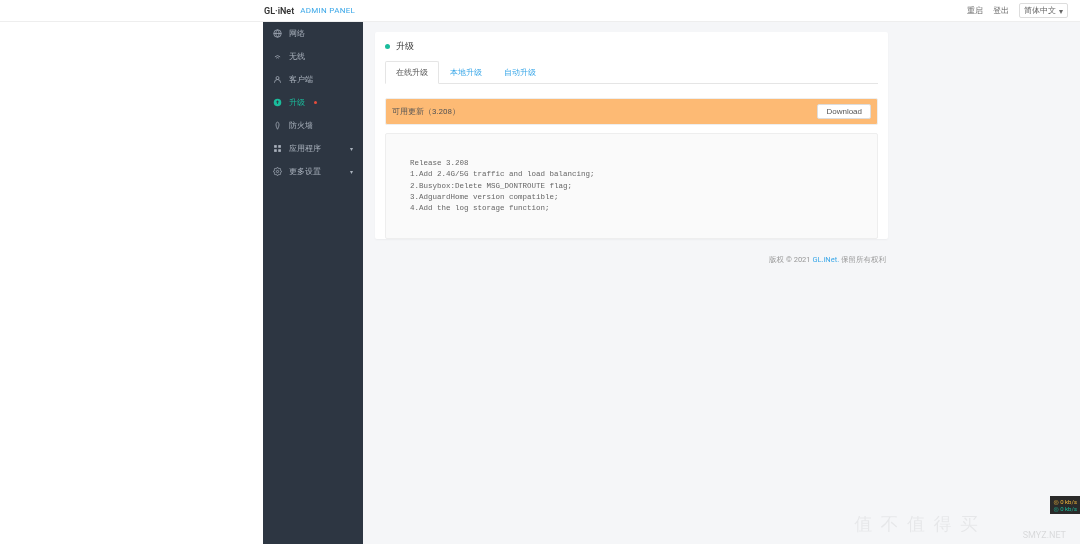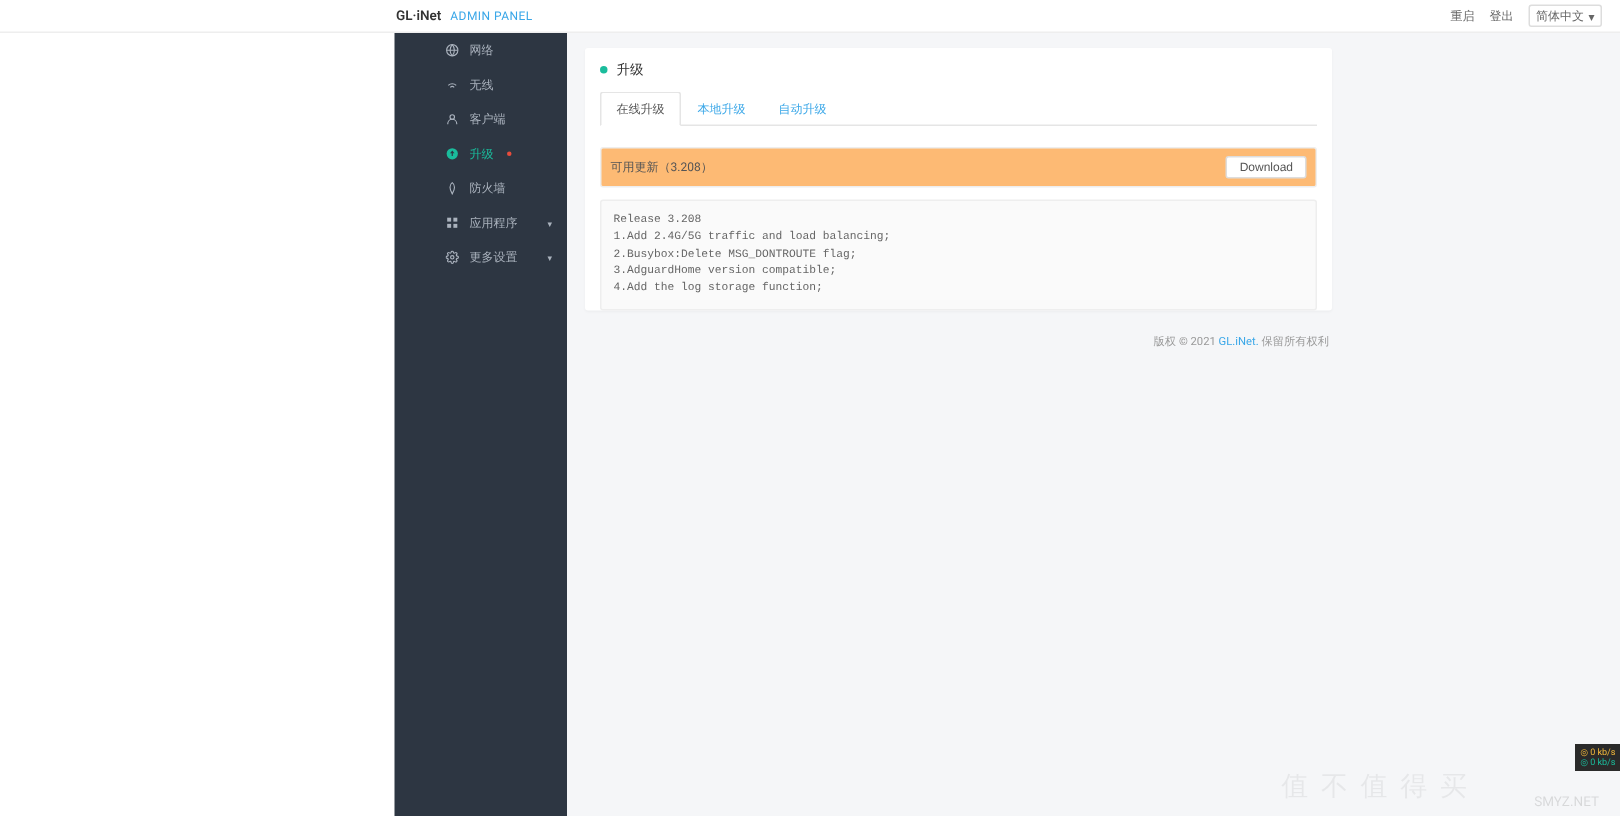--- a/index.html
+++ b/index.html
@@ -58,26 +58,25 @@
       display: inline-flex;
       align-items: flex-end;
       gap: 3px;
     }
     .body {
       display: flex;
       flex: 1;
       min-height: 0;
     }
     .sidebar {
-      width: 115px;
+      width: 100px;
       background: #2d3642;
       color: #aab2bd;
       flex-shrink: 0;
       margin-left: 263px;
-      padding-left: 24px;
     }
     .side-item {
       display: flex;
       align-items: center;
       gap: 7px;
       padding: 6px 10px;
       font-size: 8px;
       cursor: pointer;
       position: relative;
     }
@@ -191,21 +190,21 @@
       padding: 2px 8px;
       font-size: 8px;
       color: #555;
       cursor: pointer;
     }
     .release-notes {
       margin: 8px 10px 10px;
       border: 1px solid #eee;
       background: #fafafa;
       border-radius: 2px;
-      padding: 8px;
+      padding: 24px;
       font-size: 7.5px;
       color: #666;
       font-family: "Courier New", monospace;
       white-space: pre-line;
       line-height: 1.5;
     }
     .footer {
       text-align: right;
       font-size: 7.5px;
       color: #999;

